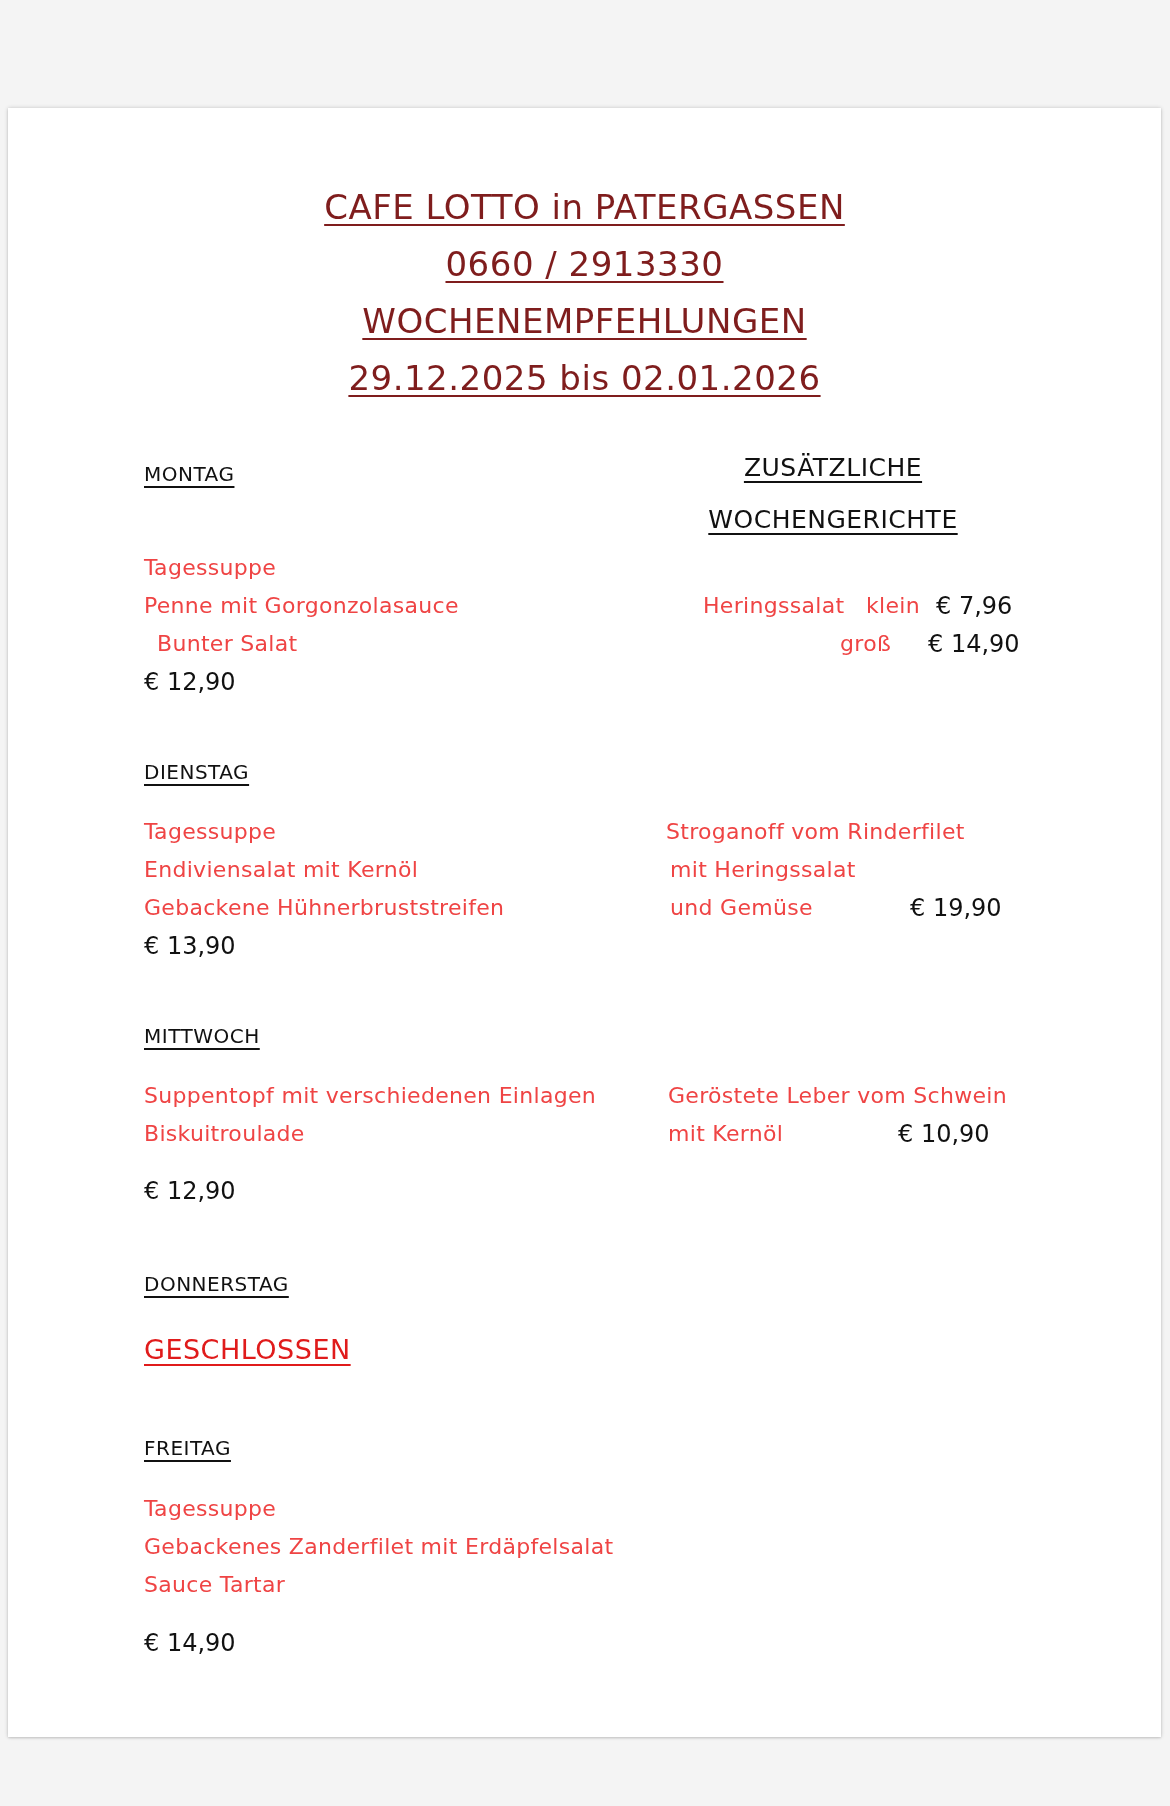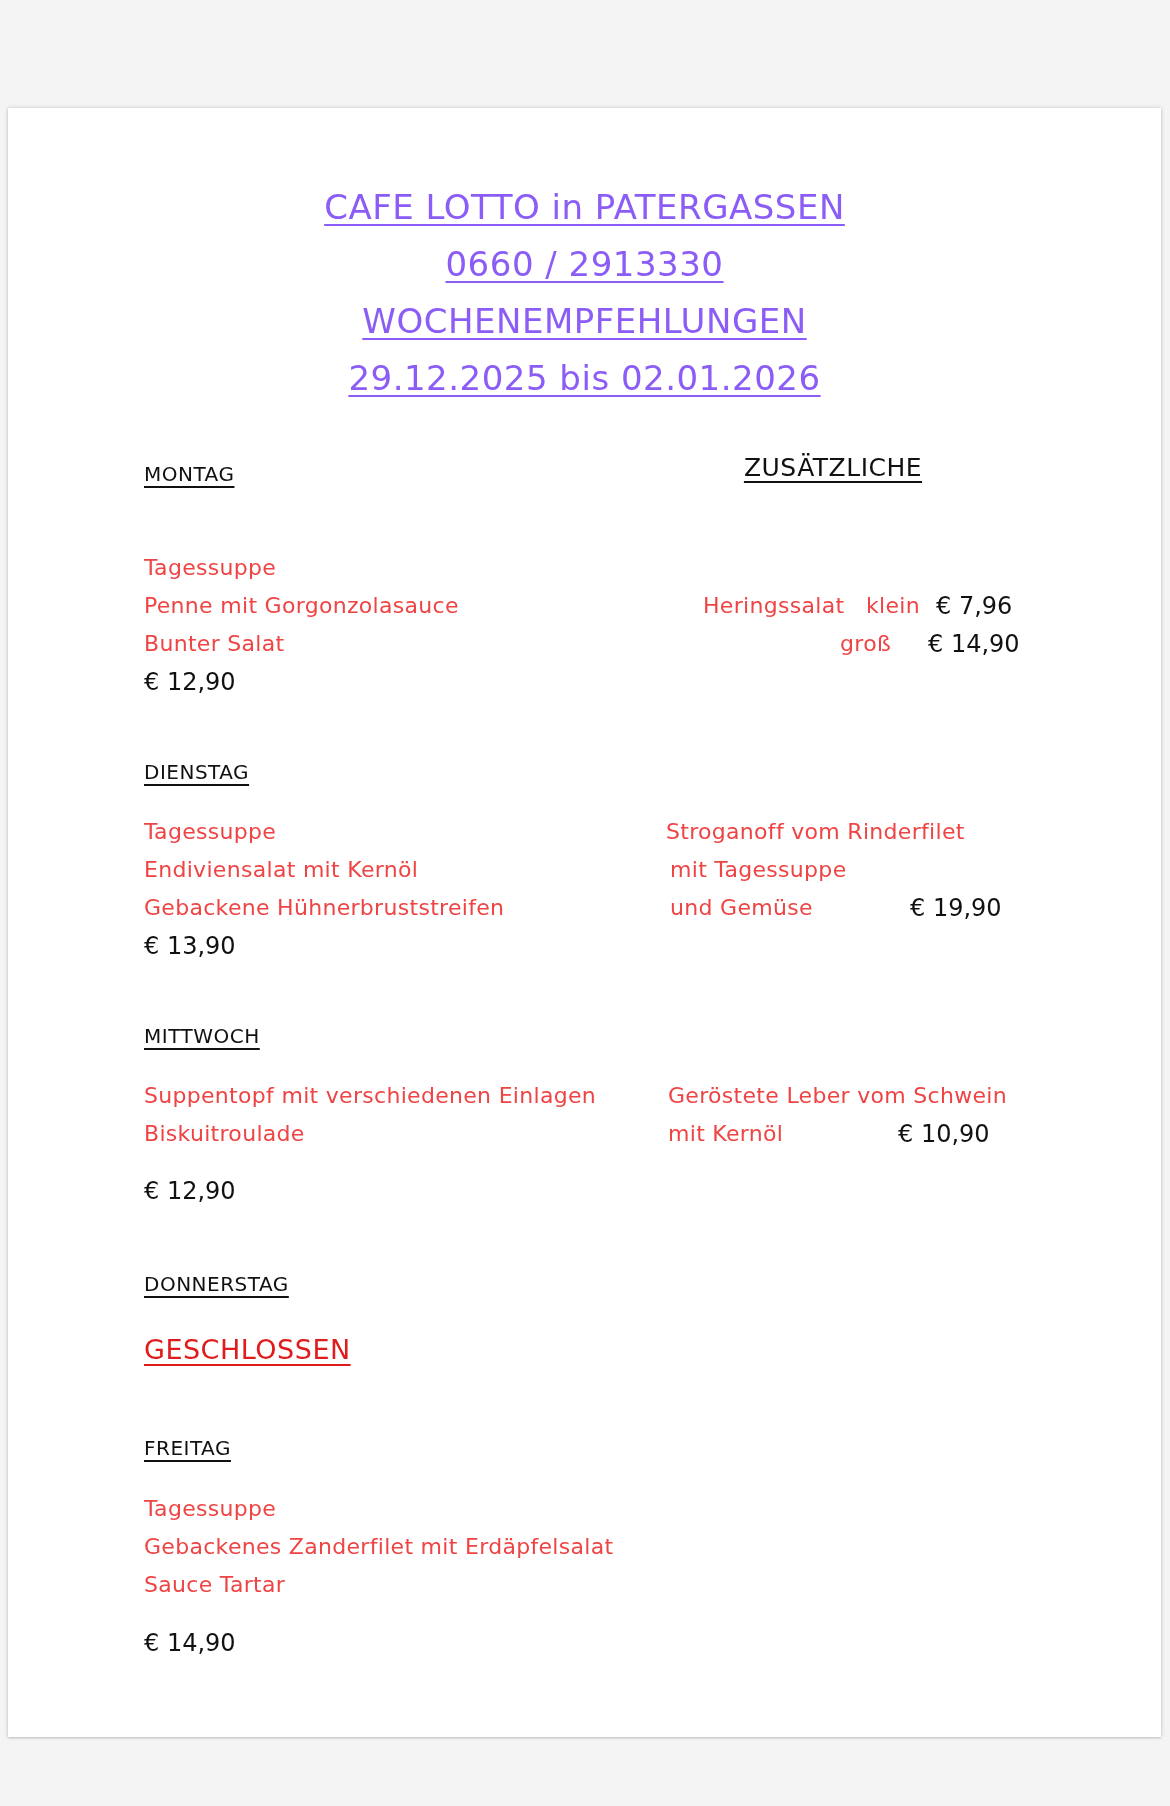--- a/index.html
+++ b/index.html
@@ -33,21 +33,21 @@
     }
     .title-line {
       display: inline-block;
       font-size: 34px;
       line-height: 38px;
       letter-spacing: 0.5px;
       text-decoration: underline;
       text-decoration-thickness: 2px;
       text-underline-offset: 5px;
       margin-bottom: 19px;
-      color: #8b5cf6;
+      color: #7f1d1d;
       font-family: "DejaVu Sans", sans-serif;
       font-weight: normal;
     }
     .title-row { display: block; }
     .day-heading {
       position: absolute;
       font-size: 20px;
       line-height: 32px;
       text-decoration: underline;
       text-decoration-thickness: 2px;
@@ -101,21 +101,21 @@
   <div class="title-block">
     <div class="title-row"><span class="title-line">CAFE LOTTO in PATERGASSEN</span></div>
     <div class="title-row"><span class="title-line">0660 / 2913330</span></div>
     <div class="title-row"><span class="title-line">WOCHENEMPFEHLUNGEN</span></div>
     <div class="title-row"><span class="title-line">29.12.2025 bis 02.01.2026</span></div>
   </div>
 
   <div class="day-heading" style="left:136px; top:350px;">MONTAG</div>
   <div class="item" style="left:136px; top:441px;">Tagessuppe</div>
   <div class="item" style="left:136px; top:479px;">Penne mit Gorgonzolasauce</div>
-  <div class="item" style="left:136px; top:517px;text-align:right;">Bunter Salat</div>
+  <div class="item" style="left:149px; top:517px;text-align:right;">Bunter Salat</div>
   <div class="price" style="left:136px; top:555px;">€ 12,90</div>
 
   <div class="day-heading" style="left:136px; top:648px;">DIENSTAG</div>
   <div class="item" style="left:136px; top:705px;">Tagessuppe</div>
   <div class="item" style="left:136px; top:743px;">Endiviensalat mit Kernöl</div>
   <div class="item" style="left:136px; top:781px;">Gebackene Hühnerbruststreifen</div>
   <div class="price" style="left:136px; top:819px;">€ 13,90</div>
 
   <div class="day-heading" style="left:136px; top:912px;">MITTWOCH</div>
   <div class="item" style="left:136px; top:969px;">Suppentopf mit verschiedenen Einlagen</div>
@@ -126,30 +126,31 @@
   <div class="day-heading closed" style="left:136px; top:1226px;">GESCHLOSSEN</div>
 
   <div class="day-heading" style="left:136px; top:1324px;">FREITAG</div>
   <div class="item" style="left:136px; top:1382px;">Tagessuppe</div>
   <div class="item" style="left:136px; top:1420px;">Gebackenes Zanderfilet mit Erdäpfelsalat</div>
   <div class="item" style="left:136px; top:1458px;">Sauce Tartar</div>
   <div class="price" style="left:136px; top:1516px;">€ 14,90</div>
 
   <div class="side-heading">
     <span>ZUSÄTZLICHE</span>
+    <span>WOCHENGERICHTE</span>
   </div>
 
   <div class="item" style="left:664px; top:479px;margin-left:31px;">Heringssalat</div>
   <div class="item" style="left:832px; top:479px;margin-left:26px;">klein</div>
   <div class="price" style="left:928px; top:479px;">€ 7,96</div>
   <div class="item" style="left:832px; top:517px;">groß</div>
   <div class="price" style="left:920px; top:517px;">€ 14,90</div>
 
   <div class="item" style="left:658px; top:705px;">Stroganoff vom Rinderfilet</div>
-  <div class="item" style="left:662px; top:743px;">mit Tagessuppe</div>
+  <div class="item" style="left:662px; top:743px;">mit Heringssalat</div>
   <div class="item" style="left:662px; top:781px;">und Gemüse</div>
   <div class="price" style="left:902px; top:781px;">€ 19,90</div>
 
   <div class="item" style="left:660px; top:969px;">Geröstete Leber vom Schwein</div>
   <div class="item" style="left:660px; top:1007px;">mit Kernöl</div>
   <div class="price" style="left:890px; top:1007px;">€ 10,90</div>
 
 </div>
 
 </body></html>

